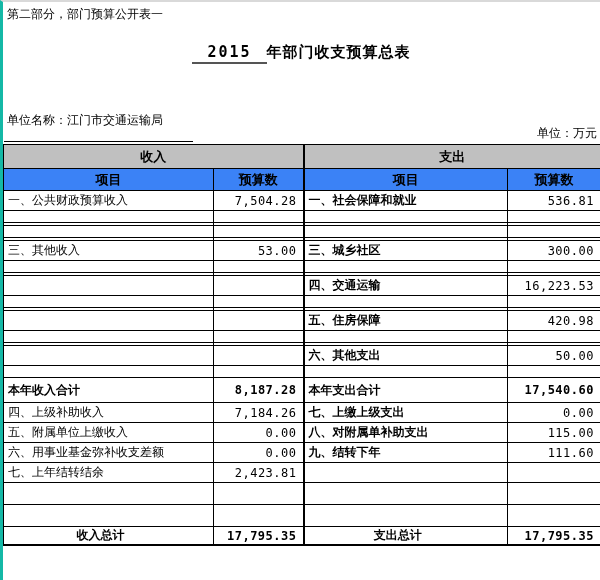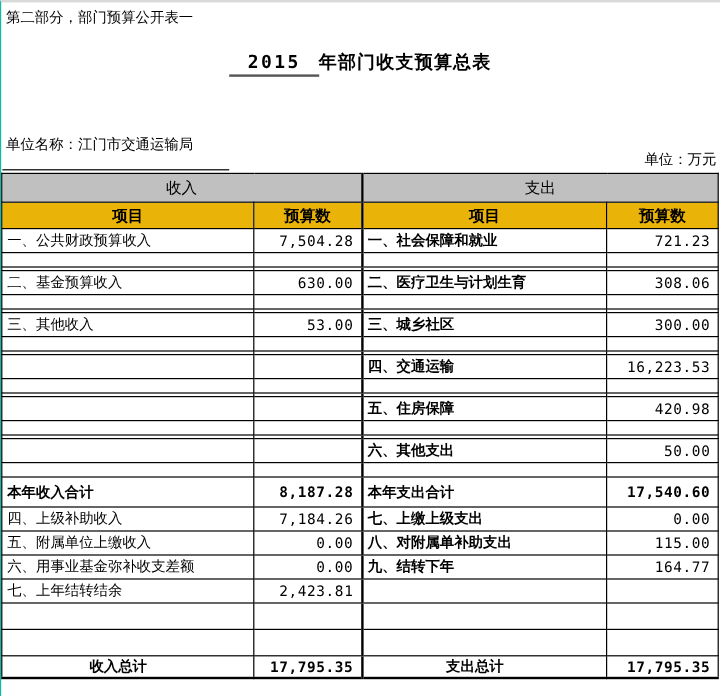--- a/index.html
+++ b/index.html
@@ -1,20 +1,20 @@
 <!DOCTYPE html>
 <html><head>
 <meta charset="utf-8">
 <style>
   * { margin:0; padding:0; box-sizing:border-box; }
   html,body { width:600px; height:580px; background:#ffffff; overflow:hidden; }
   body { font-family:"Liberation Sans","DejaVu Sans",sans-serif; color:#000; }
   .page {
     width:600px; height:580px; background:#fff;
-    border-left:1px solid #14b8a6; border-top:2px solid #d9d9d9;
+    border-left:3px solid #14b8a6; border-top:2px solid #d9d9d9;
     position:relative;
   }
   .top-label {
     font-size:12px; padding:4px 0 0 4px; color:#000;
   }
   .title-wrap {
     text-align:center; margin-top:20px; height:40px;
   }
   .title {
     font-size:15px; font-weight:bold; letter-spacing:1px; white-space:nowrap;
@@ -32,23 +32,23 @@
 
   table.budget {
     width:597px; border-collapse:collapse; table-layout:fixed;
     border:1px solid #000; border-bottom:2px solid #000;
     font-size:12px;
   }
   table.budget th, table.budget td {
     border:1px solid #000; overflow:hidden; white-space:nowrap; vertical-align:middle;
   }
   tr.r-h1 { height:24px; }
-  tr.r-h1 th { background:#c0c0c0; font-size:13px; font-weight:normal; text-align:center; }
+  tr.r-h1 th { background:#c0c0c0; font-size:13px; font-weight:bold; text-align:center; }
   tr.r-h2 { height:22px; }
-  tr.r-h2 th { background:#eab308; font-size:13px; font-weight:bold; text-align:center; }
+  tr.r-h2 th { background:#3b82f6; font-size:13px; font-weight:bold; text-align:center; }
   tr.r-data { height:20px; }
   tr.r-gap { height:12px; }
   tr.r-gapTall { height:22px; }
   tr.r-micro { height:3px; }
   tr.r-micro td { padding:0; line-height:0; }
   tr.r-subtotal { height:25px; }
   tr.r-subtotal td { font-weight:bold; }
   tr.r-grand { height:15px; }
   tr.r-grand td { font-weight:bold; }
   tr.r-grand td.c-item { text-align:center; }
@@ -91,39 +91,33 @@
         <tr class="r-h2">
           <th>项目</th>
           <th>预算数</th>
           <th class="mid-l">项目</th>
           <th>预算数</th>
         </tr>
         <tr class="r-data">
           <td class="c-item">一、公共财政预算收入</td>
           <td class="c-num">7,504.28</td>
           <td class="c-item mid-l">一、社会保障和就业</td>
-          <td class="c-num">721.23</td>
-        </tr>
-        <tr class="r-gap">
-          <td class="c-item"></td>
-          <td class="c-num"></td>
-          <td class="c-item mid-l"></td>
-          <td class="c-num"></td>
-        </tr>
-        <tr class="r-micro">
-          <td class="c-item"></td>
-          <td class="c-num"></td>
-          <td class="c-item mid-l"></td>
-          <td class="c-num"></td>
-        </tr>
-        <tr class="r-data">
-          <td class="c-item">二、基金预算收入</td>
-          <td class="c-num">630.00</td>
-          <td class="c-item mid-l">二、医疗卫生与计划生育</td>
-          <td class="c-num">308.06</td>
+          <td class="c-num">536.81</td>
+        </tr>
+        <tr class="r-gap">
+          <td class="c-item"></td>
+          <td class="c-num"></td>
+          <td class="c-item mid-l"></td>
+          <td class="c-num"></td>
+        </tr>
+        <tr class="r-micro">
+          <td class="c-item"></td>
+          <td class="c-num"></td>
+          <td class="c-item mid-l"></td>
+          <td class="c-num"></td>
         </tr>
         <tr class="r-gap">
           <td class="c-item"></td>
           <td class="c-num"></td>
           <td class="c-item mid-l"></td>
           <td class="c-num"></td>
         </tr>
         <tr class="r-micro">
           <td class="c-item"></td>
           <td class="c-num"></td>
@@ -211,21 +205,21 @@
         <tr class="r-data">
           <td class="c-item">五、附属单位上缴收入</td>
           <td class="c-num">0.00</td>
           <td class="c-item mid-l">八、对附属单补助支出</td>
           <td class="c-num">115.00</td>
         </tr>
         <tr class="r-data">
           <td class="c-item">六、用事业基金弥补收支差额</td>
           <td class="c-num">0.00</td>
           <td class="c-item mid-l">九、结转下年</td>
-          <td class="c-num">164.77</td>
+          <td class="c-num">111.60</td>
         </tr>
         <tr class="r-data">
           <td class="c-item">七、上年结转结余</td>
           <td class="c-num">2,423.81</td>
           <td class="c-item mid-l"></td>
           <td class="c-num"></td>
         </tr>
         <tr class="r-gapTall">
           <td class="c-item"></td>
           <td class="c-num"></td>

